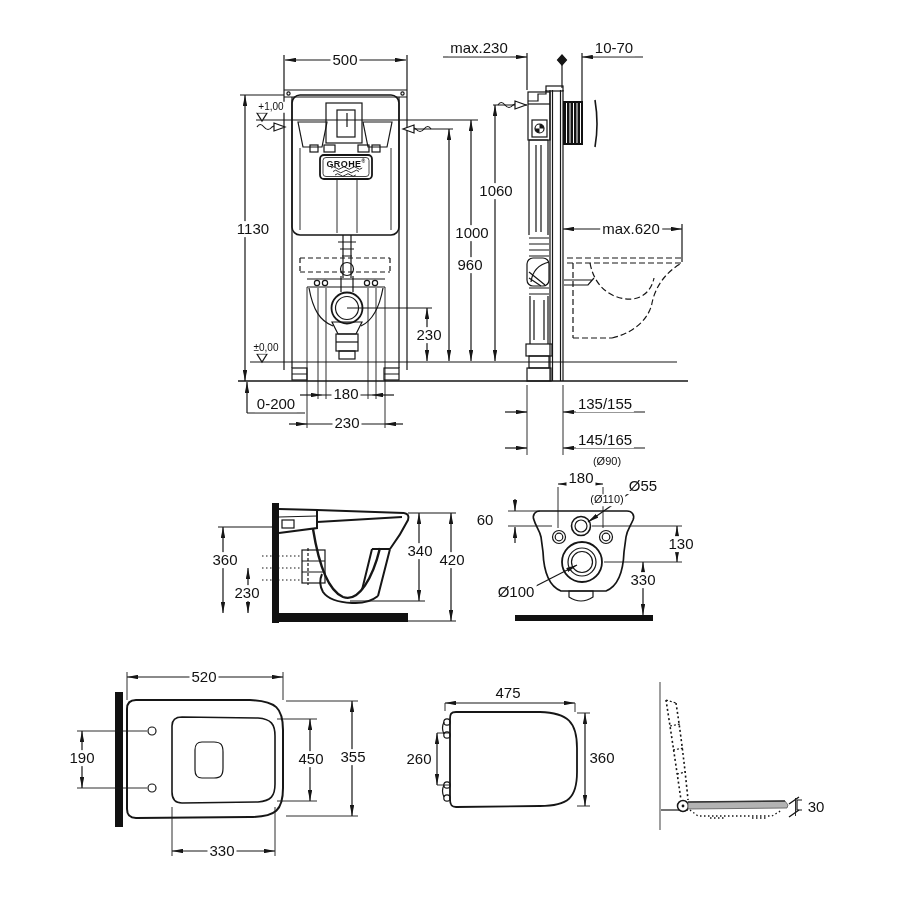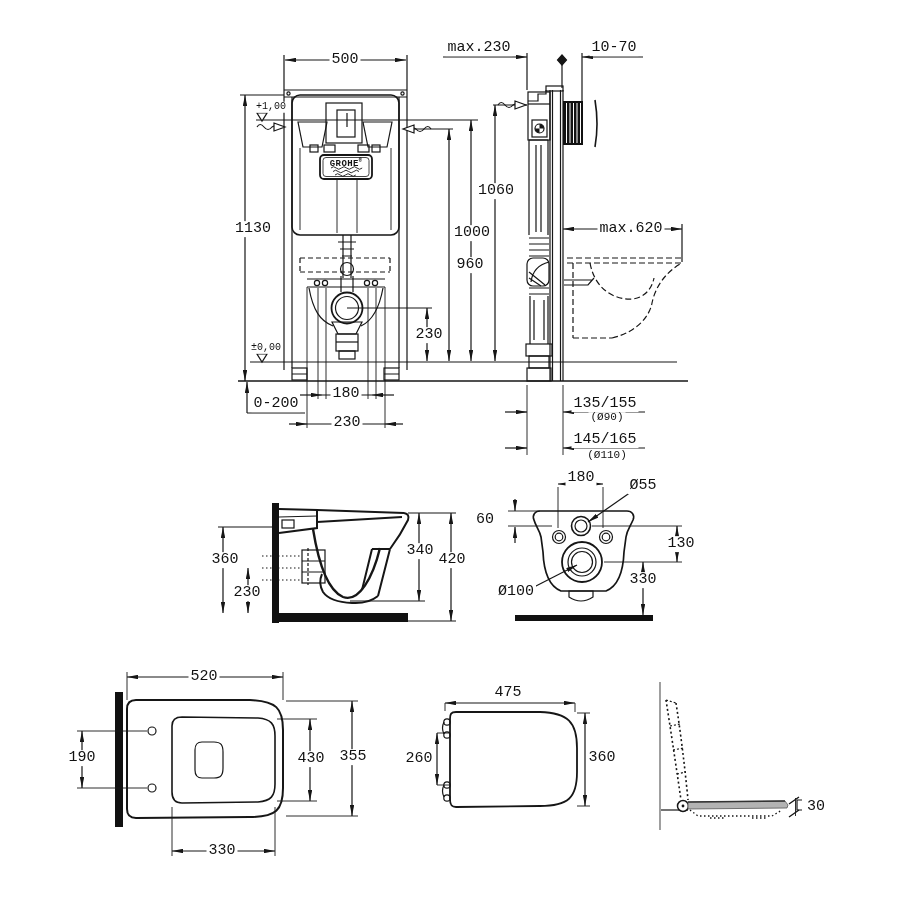--- a/index.html
+++ b/index.html
@@ -1,21 +1,21 @@
 <!DOCTYPE html>
 <html><head>
 <meta charset="utf-8">
 <style>
   html,body{margin:0;padding:0;background:#fff;}
   .stage{position:relative;width:900px;height:900px;background:#ffffff;overflow:hidden;
-         font-family:Liberation Mono, monospace;color:#111;}
+         font-family:Liberation Sans, sans-serif;color:#111;}
   .stage svg{position:absolute;left:0;top:0;}
   .dim{position:absolute;transform:translate(-50%,-50%);font-size:15px;line-height:1.05;
        background:#fff;padding:0 2px;white-space:nowrap;color:#111;}
-  .dim.sm{font-size:11px;}
+  .dim.sm{font-size:11px;margin-top:44px;}
   .dim.lv{font-size:10px;}
   .logo{position:absolute;transform:translate(-50%,-50%);font-size:9px;font-weight:bold;
         letter-spacing:.4px;background:transparent;white-space:nowrap;}
   .logo sup{font-size:5px;}
 </style>
 </head>
 <body>
 
 <div class="stage">
 
@@ -289,21 +289,21 @@
 
 <div class="dim" style="left:581px;top:478px">180</div>
 <div class="dim" style="left:643px;top:486px">Ø55</div>
 <div class="dim" style="left:485px;top:520px">60</div>
 <div class="dim" style="left:681px;top:544px">130</div>
 <div class="dim" style="left:643px;top:580px">330</div>
 <div class="dim" style="left:516px;top:592px">Ø100</div>
 
 <div class="dim" style="left:204px;top:677px">520</div>
 <div class="dim" style="left:82px;top:758px">190</div>
-<div class="dim" style="left:311px;top:759px">430</div>
+<div class="dim" style="left:311px;top:759px">450</div>
 <div class="dim" style="left:353px;top:757px">355</div>
 <div class="dim" style="left:222px;top:851px">330</div>
 
 <div class="dim" style="left:508px;top:693px">475</div>
 <div class="dim" style="left:419px;top:759px">260</div>
 <div class="dim" style="left:602px;top:758px">360</div>
 
 <div class="dim" style="left:816px;top:807px">30</div>
 
 <div class="logo" style="left:346px;top:163px"><span>GROHE</span><sup>®</sup></div>

